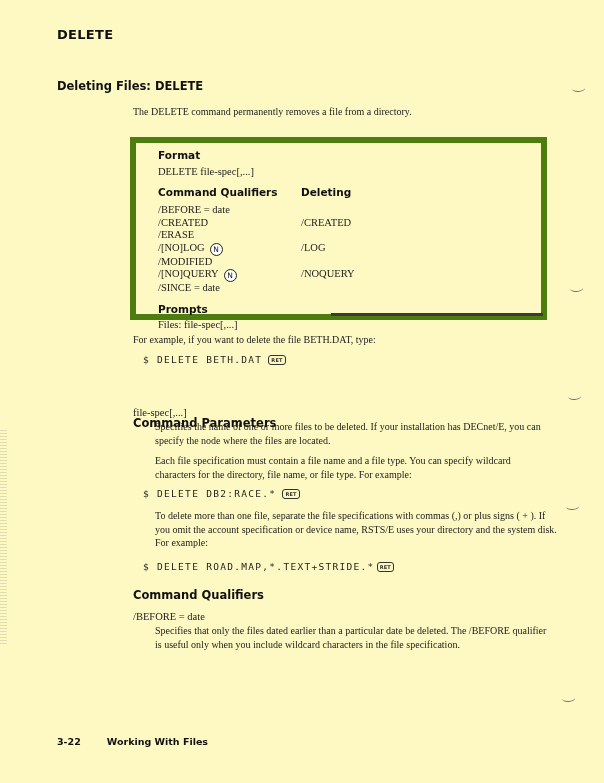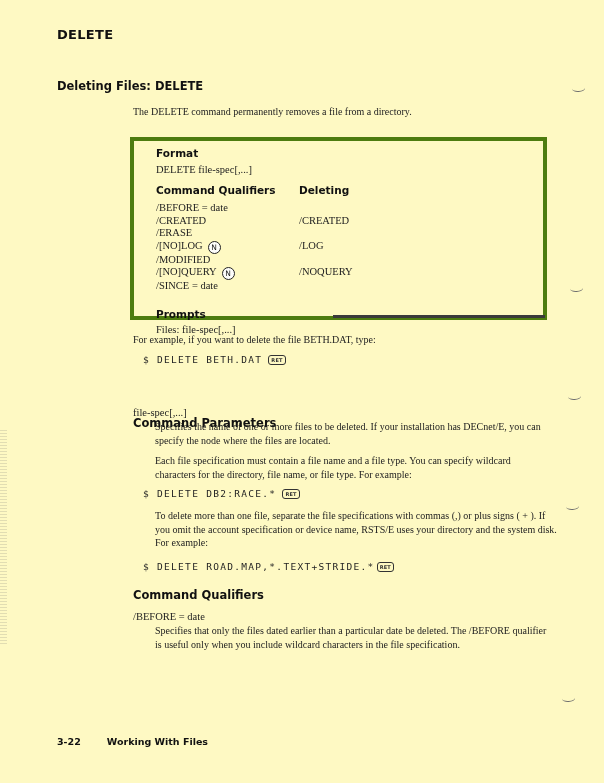--- a/index.html
+++ b/index.html
@@ -26,21 +26,21 @@
     font-weight:bold; font-size:11.5px; color:#111;
   }
   .body-text {
     font-size:10px; line-height:13.5px; color:#222;
   }
   .intro { left:133px; top:105px; width:420px; }
 
   
   .format-box {
     left:130px; top:137px; width:417px; height:183px;
-    border:4px solid #4d7c0f;
+    border:6px solid #4d7c0f;
     box-sizing:border-box;
     padding:6px 10px 0 22px;
   }
   .box-label {
     font-family:"DejaVu Sans", sans-serif;
     font-weight:bold; font-size:10.5px; color:#111;
     margin-bottom:5px;
   }
   .box-syntax { font-size:10.5px; margin-bottom:9px; color:#222; }
   .col-headers { display:flex; margin-bottom:6px; }
@@ -49,21 +49,21 @@
   .qname { width:143px; white-space:nowrap; }
   .qdefault { white-space:nowrap; }
   .circle-n {
     display:inline-block; width:11px; height:11px;
     border:1.2px solid #222; border-radius:50%;
     font-family:"DejaVu Sans", sans-serif;
     font-size:7.5px; line-height:11px; text-align:center;
     vertical-align:-1px; margin-left:5px; color:#222;
     background:#fdfdfb;
   }
-  .prompts-label { margin-top:15px; margin-bottom:4px; }
+  .prompts-label { margin-top:8px; margin-bottom:4px; }
   .prompts-value { font-size:10.5px; color:#222; }
   .box-heavy-seg {
     position:absolute; right:-2px; bottom:-2px;
     width:212px; height:3px; background:#3a3a3a;
   }
 
   
   .example-intro { left:133px; top:333px; width:420px; }
   .cmd {
     font-family:"DejaVu Sans Mono", monospace;

